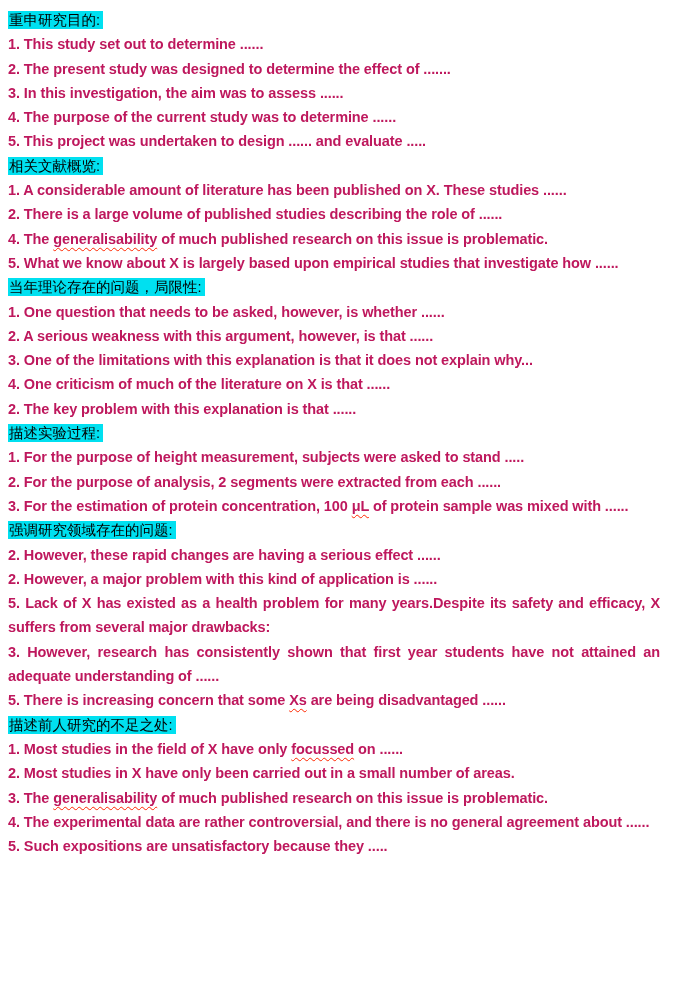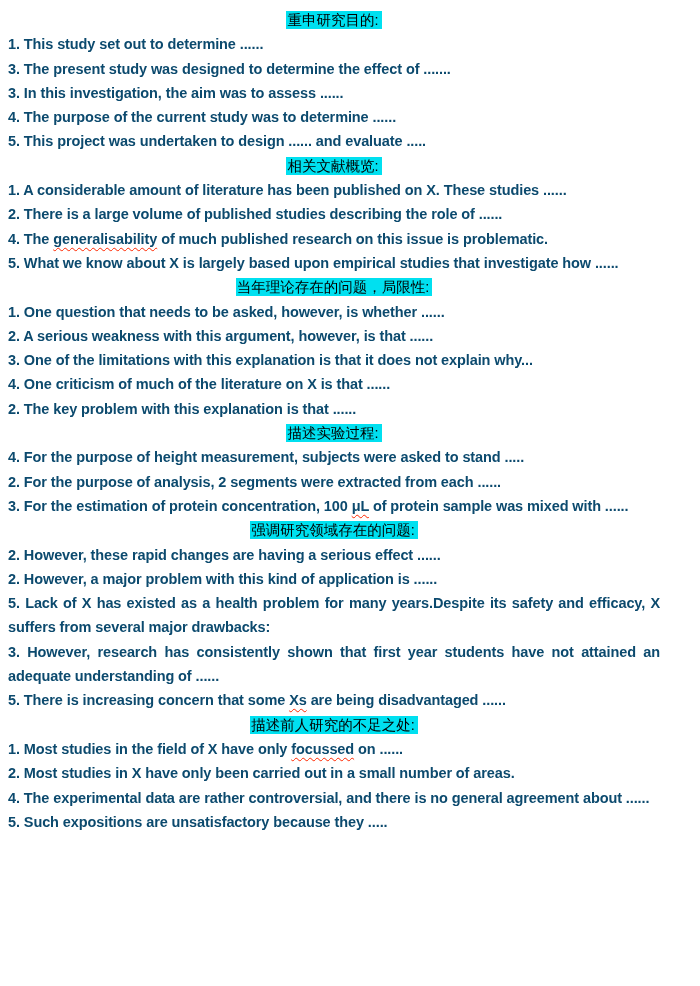--- a/index.html
+++ b/index.html
@@ -16,27 +16,27 @@
     height: 986px;
     padding: 8px 40px 6px 8px;
     overflow: hidden;
   }
   p.sentence {
     font-size: 14.5px;
     font-weight: 700;
     line-height: 24.3px;
     letter-spacing: -0.1px;
     text-align: justify;
-    color: #0c4a6e;
+    color: #be185d;
   }
   p.heading {
     font-size: 14.5px;
     font-weight: 400;
     line-height: 24.3px;
-    text-align: center;
+    text-align: left;
   }
   .hl {
     background: var(--hl, #00e0f0);
     padding: 1px 3px 1px 1px;
     color: #000000;
   }
   .misspell {
     text-decoration-line: underline;
     text-decoration-style: wavy;
     text-decoration-color: var(--spell, #ff2600);
@@ -47,21 +47,21 @@
   }
 </style>
 </head>
 <body>
 
 <div class="page">
 
   <section>
     <p class="heading"><span class="hl">重申研究目的:</span></p>
     <p class="sentence">1. This study set out to determine ......</p>
-    <p class="sentence">3. The present study was designed to determine the effect of .......</p>
+    <p class="sentence">2. The present study was designed to determine the effect of .......</p>
     <p class="sentence">3. In this investigation, the aim was to assess ......</p>
     <p class="sentence">4. The purpose of the current study was to determine ......</p>
     <p class="sentence">5. This project was undertaken to design ...... and evaluate .....</p>
   </section>
 
   <section>
     <p class="heading"><span class="hl">相关文献概览:</span></p>
     <p class="sentence">1. A considerable amount of literature has been published on X. These studies ......</p>
     <p class="sentence">2. There is a large volume of published studies describing the role of ......</p>
     <p class="sentence">4. The <span class="misspell">generalisability</span> of much published research on this issue is problematic.</p>
@@ -72,35 +72,36 @@
     <p class="heading"><span class="hl">当年理论存在的问题，局限性:</span></p>
     <p class="sentence">1. One question that needs to be asked, however, is whether ......</p>
     <p class="sentence">2. A serious weakness with this argument, however, is that ......</p>
     <p class="sentence">3. One of the limitations with this explanation is that it does not explain why...</p>
     <p class="sentence">4. One criticism of much of the literature on X is that ......</p>
     <p class="sentence">2. The key problem with this explanation is that ......</p>
   </section>
 
   <section>
     <p class="heading"><span class="hl">描述实验过程:</span></p>
-    <p class="sentence">4. For the purpose of height measurement, subjects were asked to stand .....</p>
+    <p class="sentence">1. For the purpose of height measurement, subjects were asked to stand .....</p>
     <p class="sentence">2. For the purpose of analysis, 2 segments were extracted from each ......</p>
     <p class="sentence">3. For the estimation of protein concentration, 100 <span class="misspell">μL</span> of protein sample was mixed with ......</p>
   </section>
 
   <section>
     <p class="heading"><span class="hl">强调研究领域存在的问题:</span></p>
     <p class="sentence">2. However, these rapid changes are having a serious effect ......</p>
     <p class="sentence">2. However, a major problem with this kind of application is ......</p>
     <p class="sentence">5. Lack of X has existed as a health problem for many years.Despite its safety and efficacy, X suffers from several major drawbacks:</p>
     <p class="sentence">3. However, research has consistently shown that first year students have not attained an adequate understanding of ......</p>
     <p class="sentence">5. There is increasing concern that some <span class="misspell">Xs</span> are being disadvantaged ......</p>
   </section>
 
   <section>
     <p class="heading"><span class="hl">描述前人研究的不足之处:</span></p>
     <p class="sentence">1. Most studies in the field of X have only <span class="misspell">focussed</span> on ......</p>
     <p class="sentence">2. Most studies in X have only been carried out in a small number of areas.</p>
+    <p class="sentence">3. The <span class="misspell">generalisability</span> of much published research on this issue is problematic.</p>
     <p class="sentence">4. The experimental data are rather controversial, and there is no general agreement about ......</p>
     <p class="sentence">5. Such expositions are unsatisfactory because they .....</p>
   </section>
 
 </div>
 
 </body></html>

